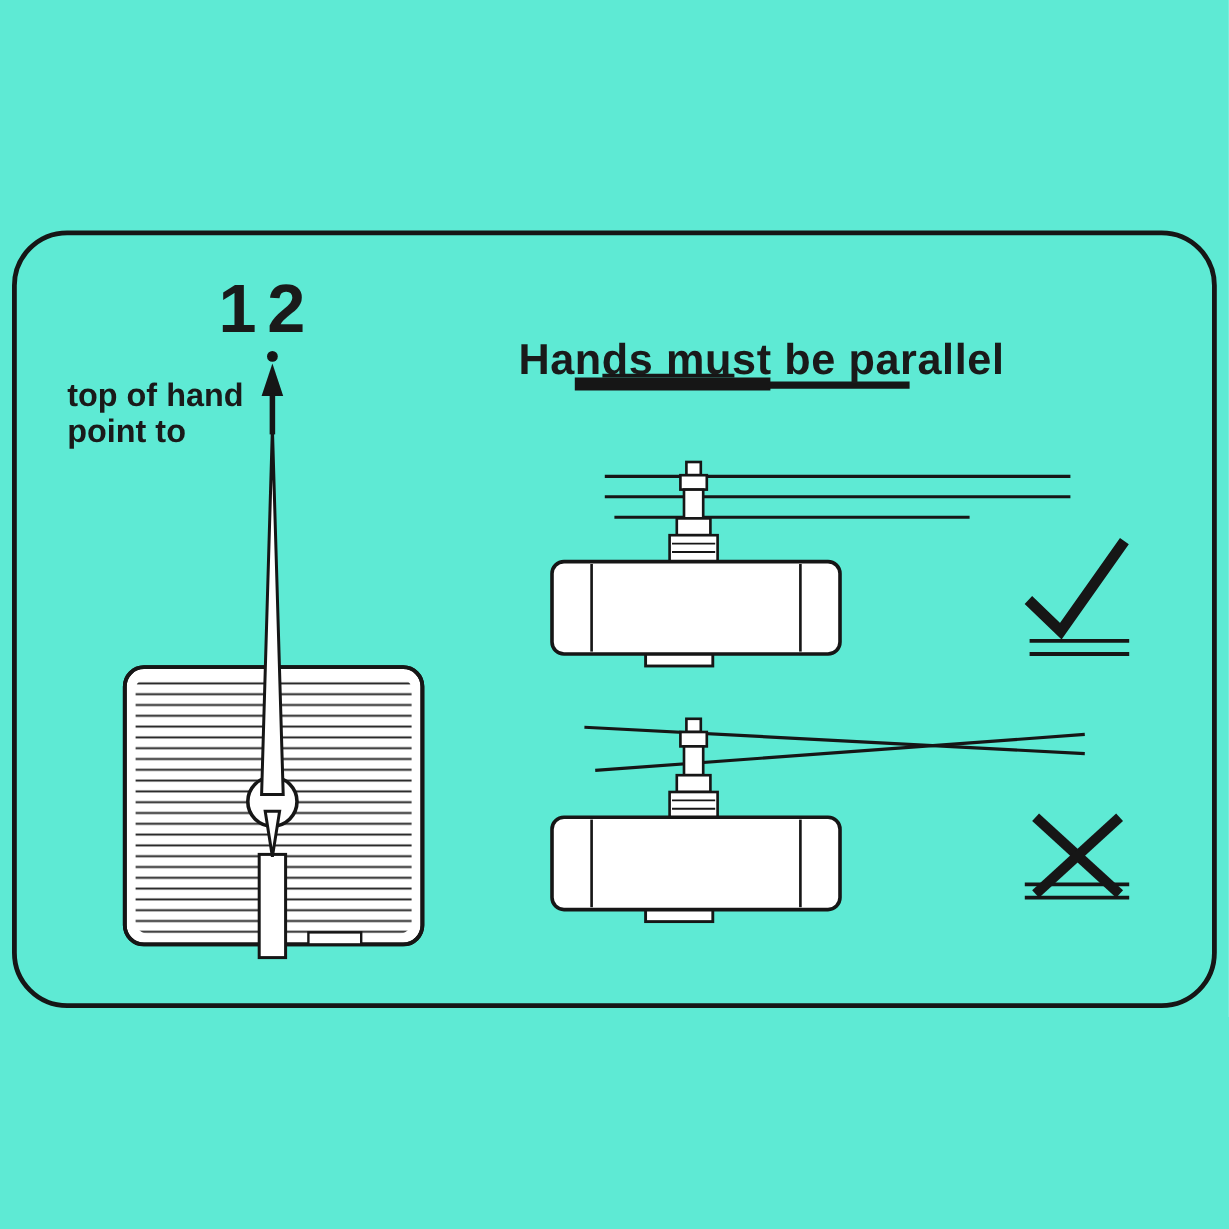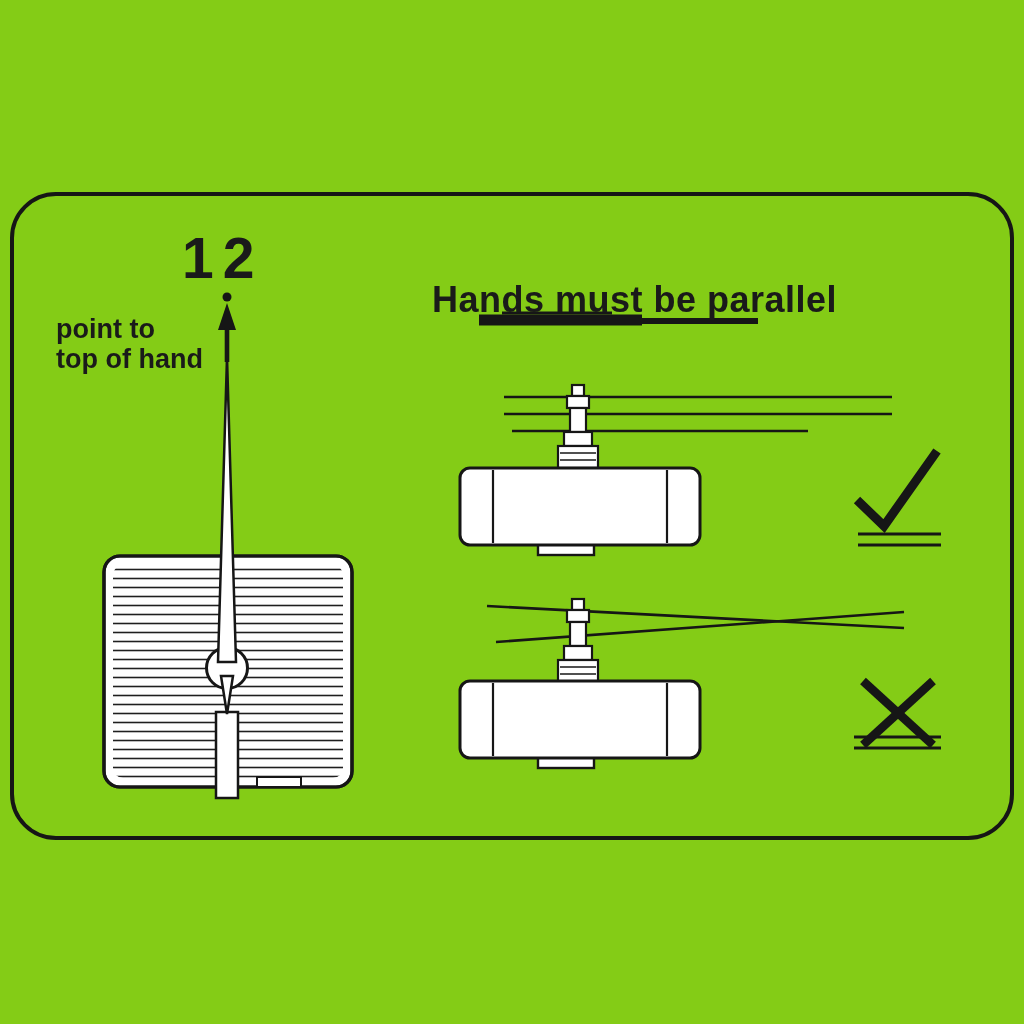--- a/index.html
+++ b/index.html
@@ -2,21 +2,21 @@
 <html><head>
 <meta charset="utf-8">
 <style>
   html,body{margin:0;padding:0;}
   body{
     width:1024px;height:1024px;
     background:#ffffff;
     font-family:"Liberation Sans", sans-serif;
     color:#1a1a1a;
   }
-  .sheet{position:relative;width:1024px;height:1024px;background:#84cc16;overflow:hidden;}
+  .sheet{position:relative;width:1024px;height:1024px;background:#5eead4;overflow:hidden;}
   .frame{
     position:absolute;left:10px;top:192px;width:996px;height:640px;
     border:4px solid #161616;border-radius:46px;
     box-sizing:content-box;
   }
   .artwork{position:absolute;left:0;top:0;width:1024px;height:1024px;}
   .numeral{
     position:absolute;left:182px;top:230px;
     font-size:57px;font-weight:bold;letter-spacing:9px;line-height:1;
   }
@@ -110,19 +110,19 @@
       <line x1="854" y1="737" x2="941" y2="737" stroke-width="3.2"></line>
       <line x1="854" y1="748" x2="941" y2="748" stroke-width="3.2"></line>
       <line x1="863" y1="681" x2="933" y2="745" stroke-width="8.5"></line>
       <line x1="933" y1="681" x2="863" y2="745" stroke-width="8.5"></line>
     </g>
   </svg>
 
   <div class="textlayer">
     <div class="numeral">12</div>
     <div class="caption">
+      <div>top of hand</div>
       <div>point to</div>
-      <div>top of hand</div>
     </div>
     <div class="heading">Hands must be parallel</div>
   </div>
 
 </div>
 
 </body></html>

